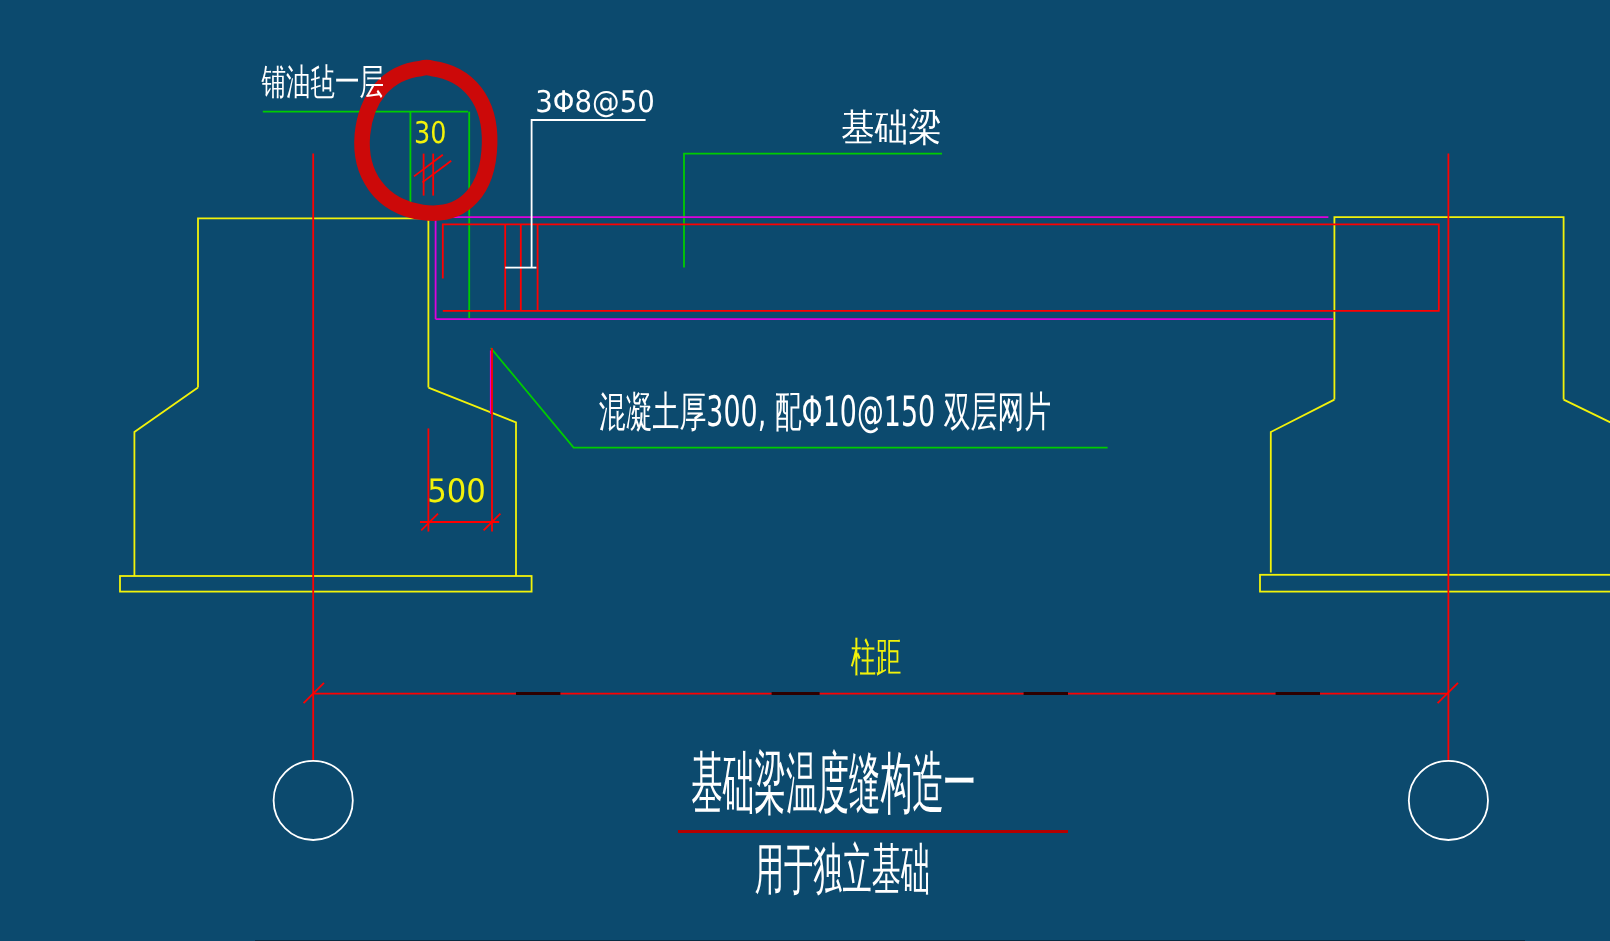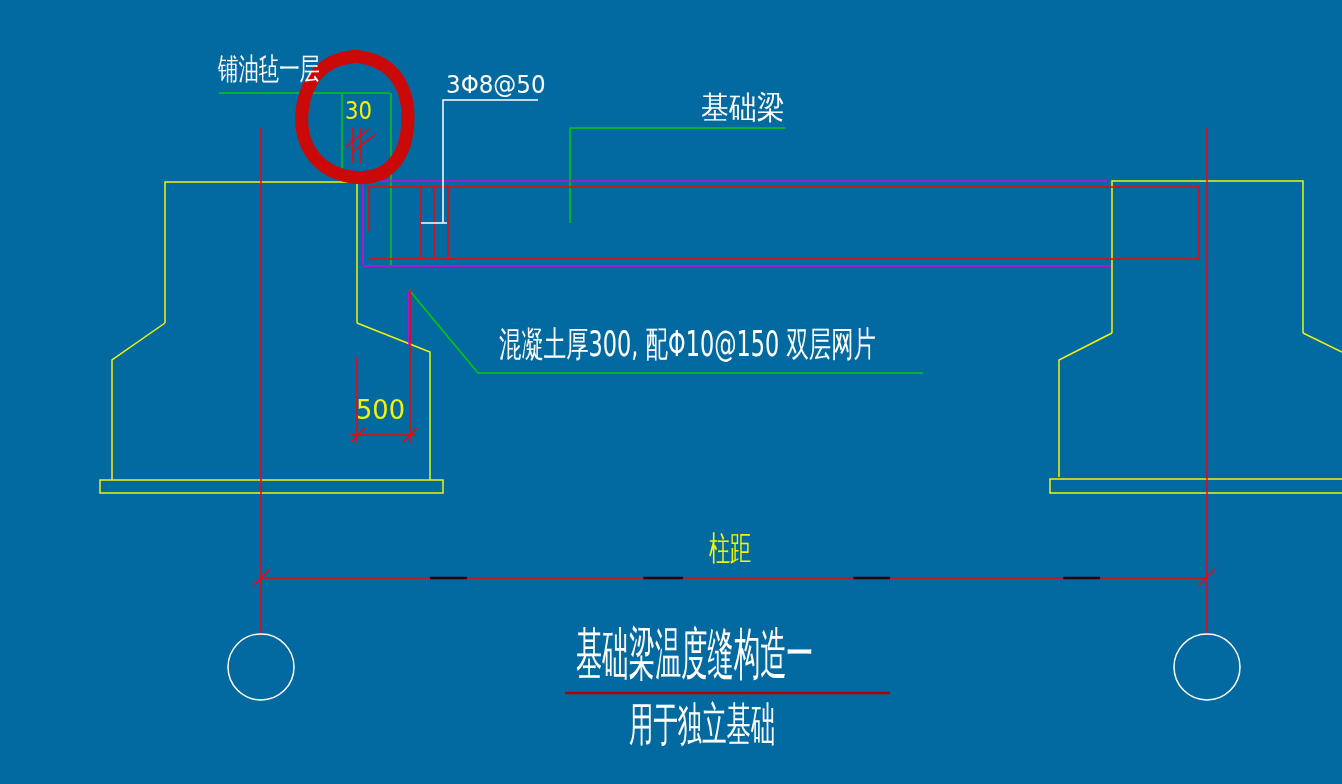--- a/index.html
+++ b/index.html
@@ -1,17 +1,17 @@
 <!DOCTYPE html>
 <html><head>
 <meta charset="utf-8">
 <style>
   html,body{margin:0;padding:0;background:#000;}
   #canvas{
-    position:relative;width:1342px;height:784px;background:#0369a1;
+    position:relative;width:1342px;height:784px;background:#0c4a6e;
     overflow:hidden;font-family:"DejaVu Sans","Liberation Sans",sans-serif;
   }
   #linework{position:absolute;left:0;top:0;}
   .t{
     position:absolute;white-space:nowrap;line-height:1;
     transform-origin:0 0;letter-spacing:0px;
   }
   .white{color:#ffffff;}
   .yellow{color:#f2f20a;}
   .felt   {left:218px;top:54px; font-size:30px;transform:scaleX(.68);}

